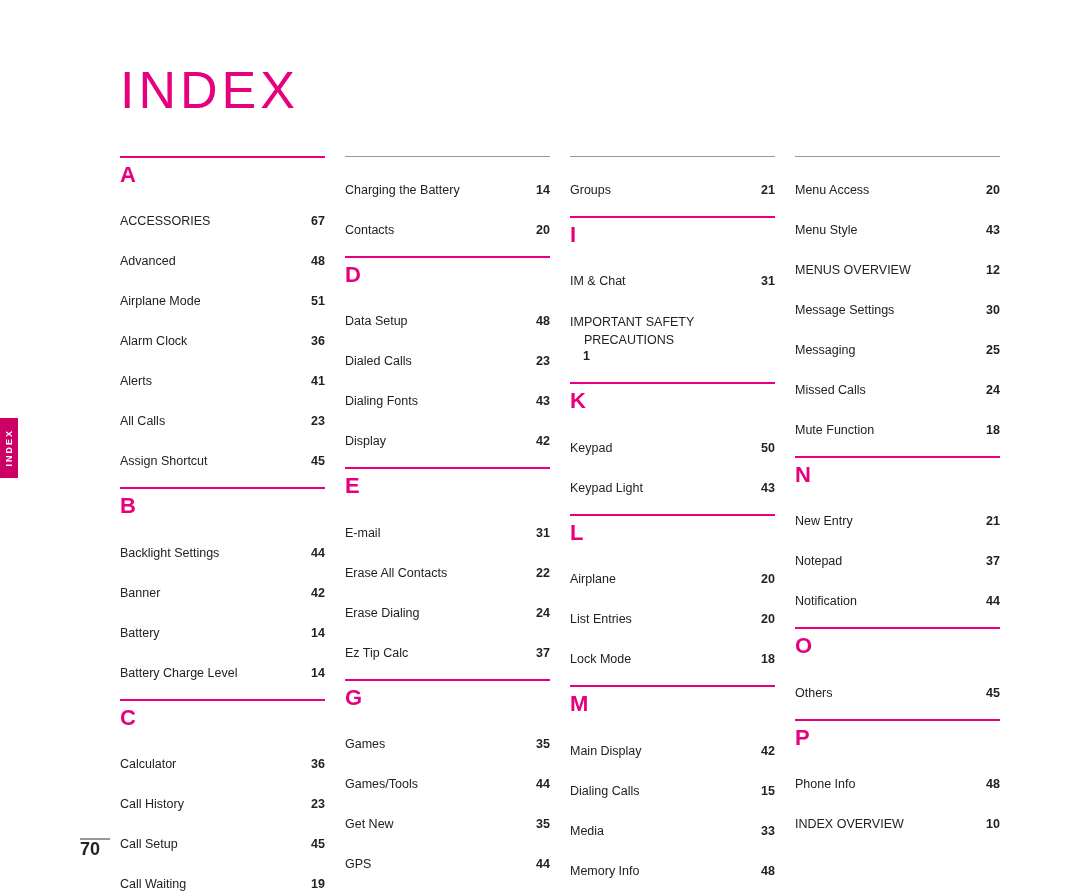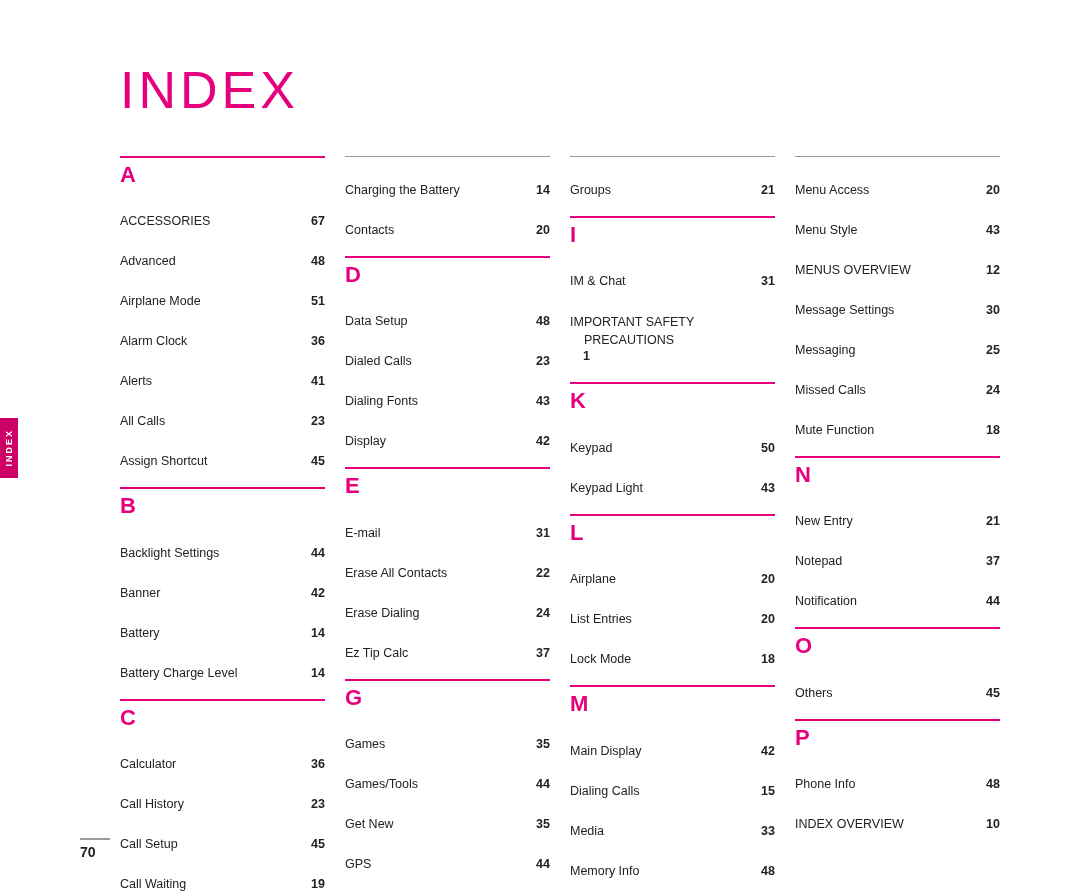--- a/index.html
+++ b/index.html
@@ -103,21 +103,21 @@
       font-size: 9px;
       color: white;
       letter-spacing: 2px;
       font-weight: bold;
     }
 
     .page-number {
       position: absolute;
       bottom: 36px;
       left: 80px;
-      font-size: 14px;
+      font-size: 18px;
       font-weight: bold;
       color: #222;
     }
 
     .side-line {
       position: absolute;
       left: 80px;
       bottom: 56px;
       width: 30px;
       height: 2px;

